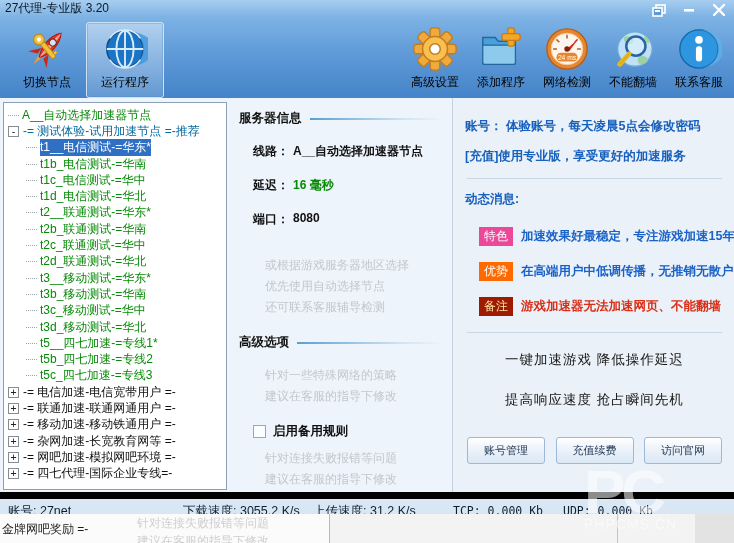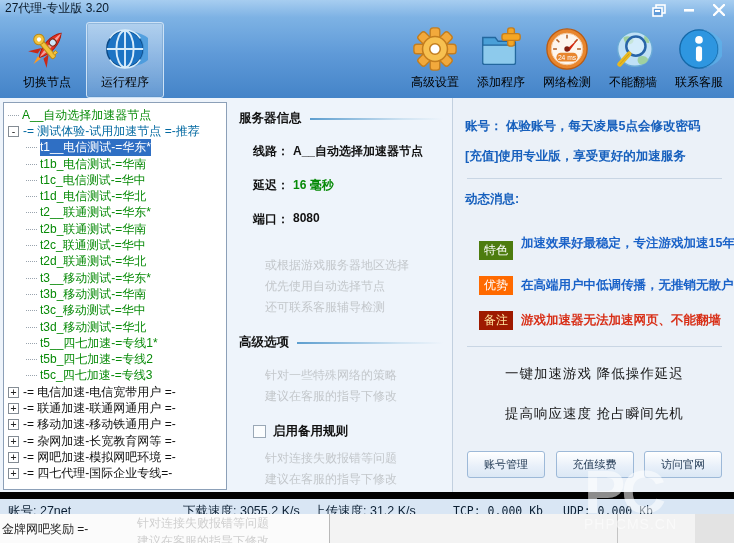--- a/index.html
+++ b/index.html
@@ -53,21 +53,21 @@
   .cb { width:13px; height:13px; border:1px solid #9aa8b6; background:#fbfdfe; margin-right:7px; flex:none; }
   .cblbl { font-weight:bold; color:#111; font-size:12.5px; }
   .spacer8 { height:8px; }
 
   .rightpanel { position:absolute; left:452px; top:0; width:282px; height:394px; background:#ebf1f8;
                 border-left:1px solid #c2d0df; padding:20px 10px 0 12px; }
   .bluebold { color:#1760bd; font-weight:bold; font-size:12.5px; margin-bottom:13px; white-space:nowrap; }
   .rp-hr { border:none; border-top:1px solid #c9d6e4; margin:8px 2px 12px 2px; }
   .msgrow { display:flex; align-items:center; margin:0 0 16px 14px; white-space:nowrap; }
   .badge { color:#fff; font-size:12px; padding:1px 5px; margin-right:8px; flex:none; }
-  .badge-blue { background:#4d7c0f;margin-top:14px; }
+  .badge-blue { background:#ec4899; }
   .badge-orange { background:#ff6a00; }
   .badge-darkred { background:#9e1a00; color:#ffe6a0; }
   .msgtext { font-weight:bold; font-size:12.5px; }
   .msg-blue { color:#1a62c8; } .msg-red { color:#d83018; }
   .slogan { text-align:center; color:#161616; font-size:13.5px; margin-bottom:22px; letter-spacing:1px; white-space:nowrap; }
   .btnrow { display:flex; justify-content:space-between; padding:6px 2px 0 2px; }
   .pbtn { width:78px; height:27px; background:linear-gradient(180deg,#ffffff,#e7eff9 60%,#dbe8f5);
           border:1px solid #9db9d8; border-radius:3px; color:#223a55; font-size:11px;
           font-family:inherit; cursor:pointer; }
 

